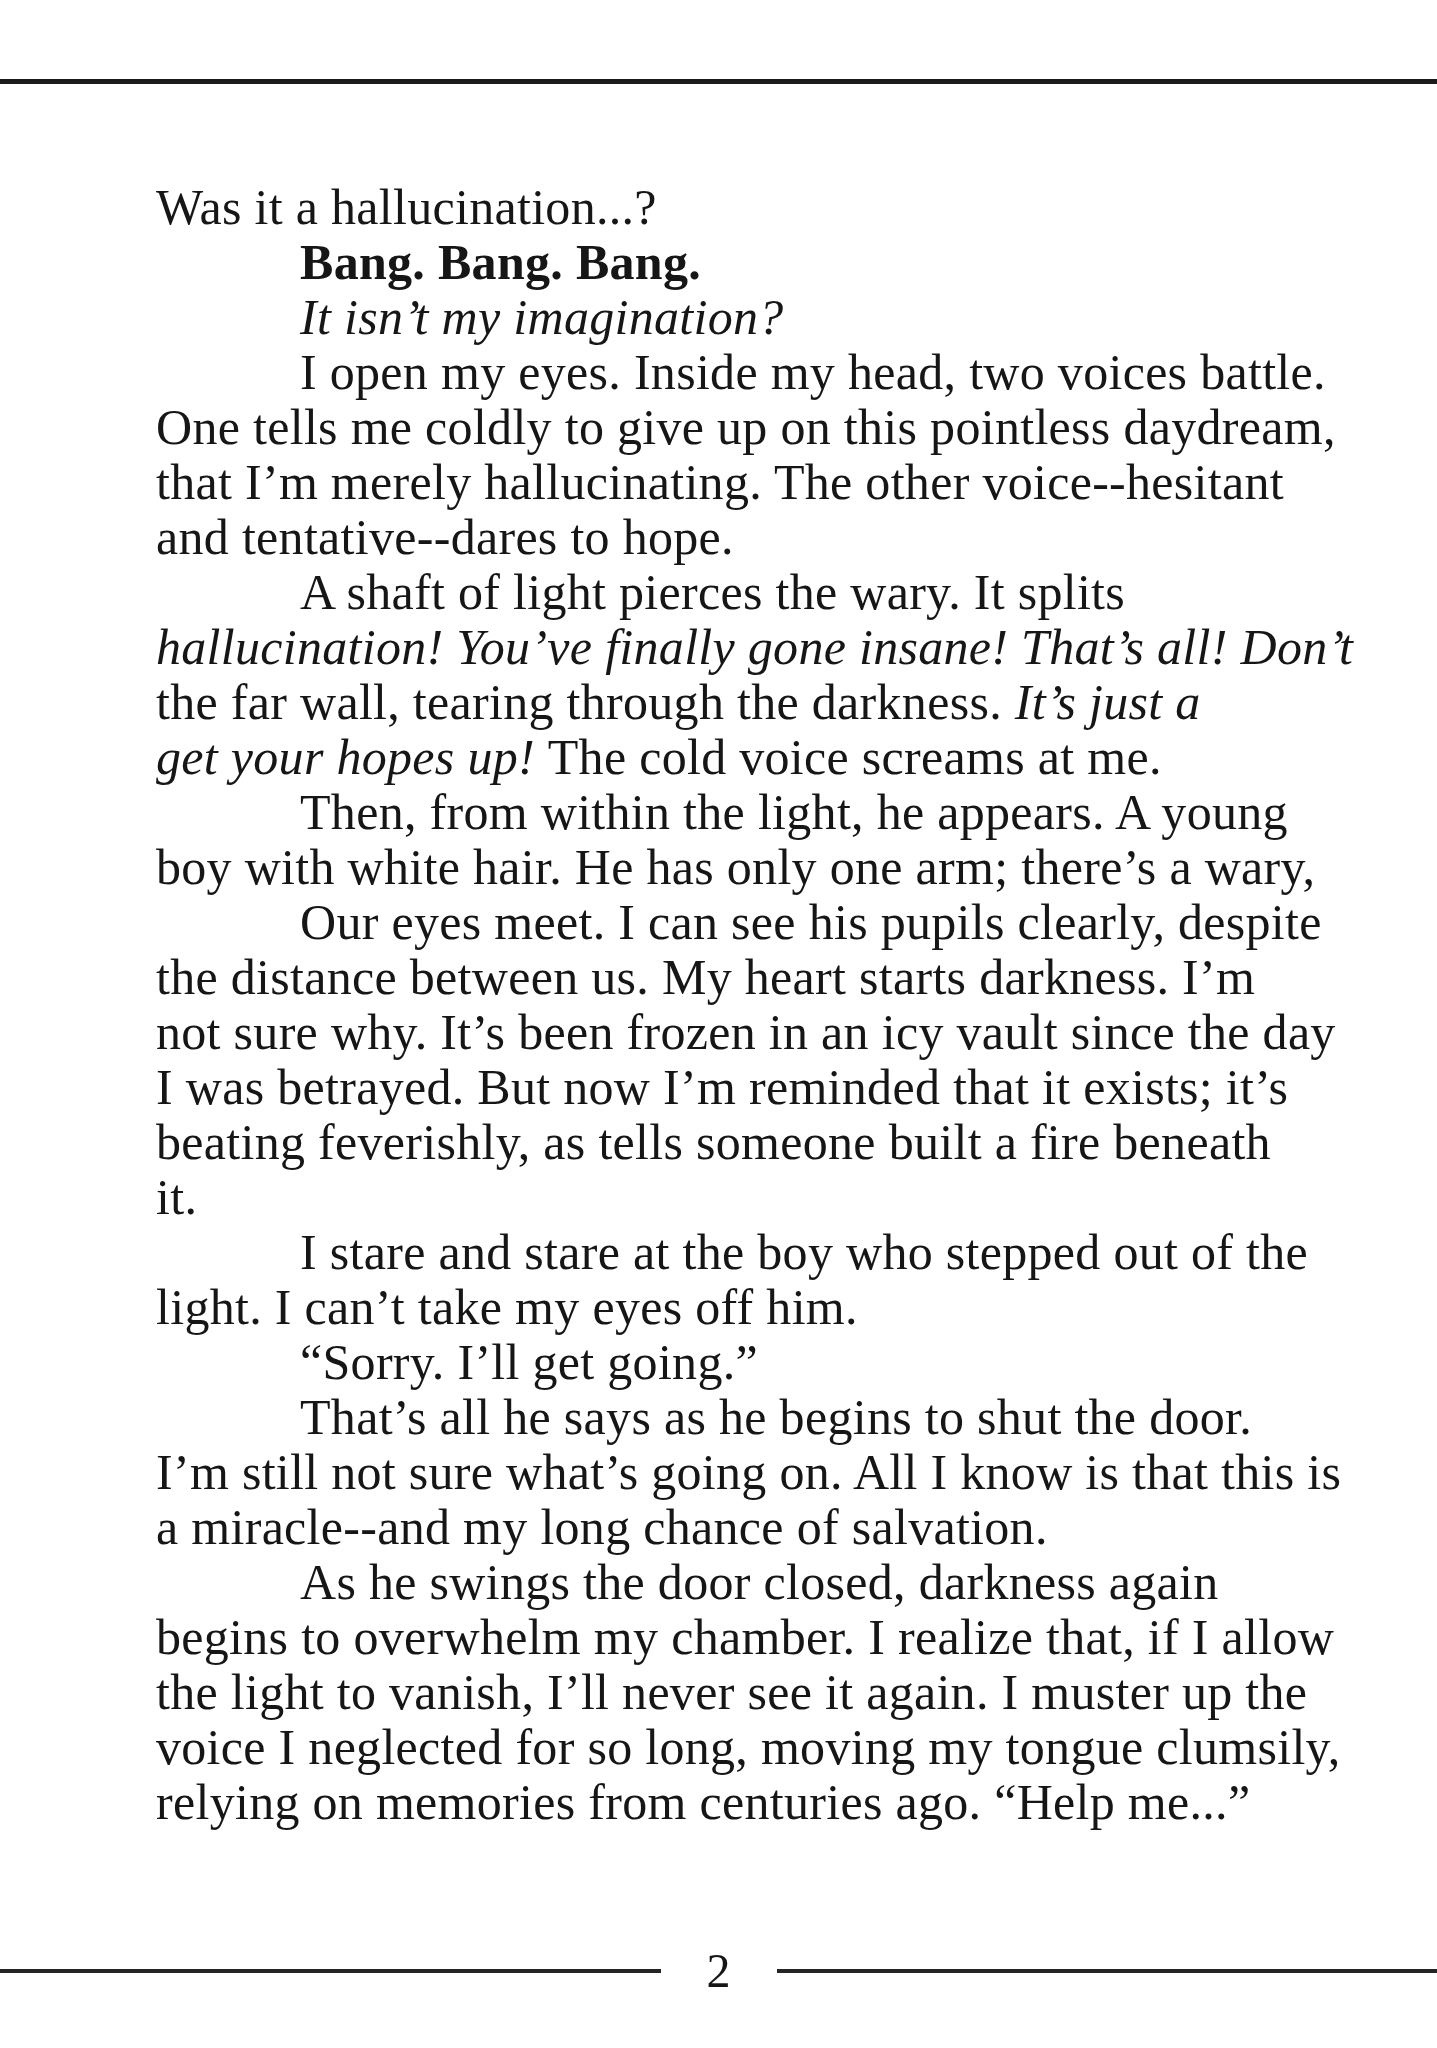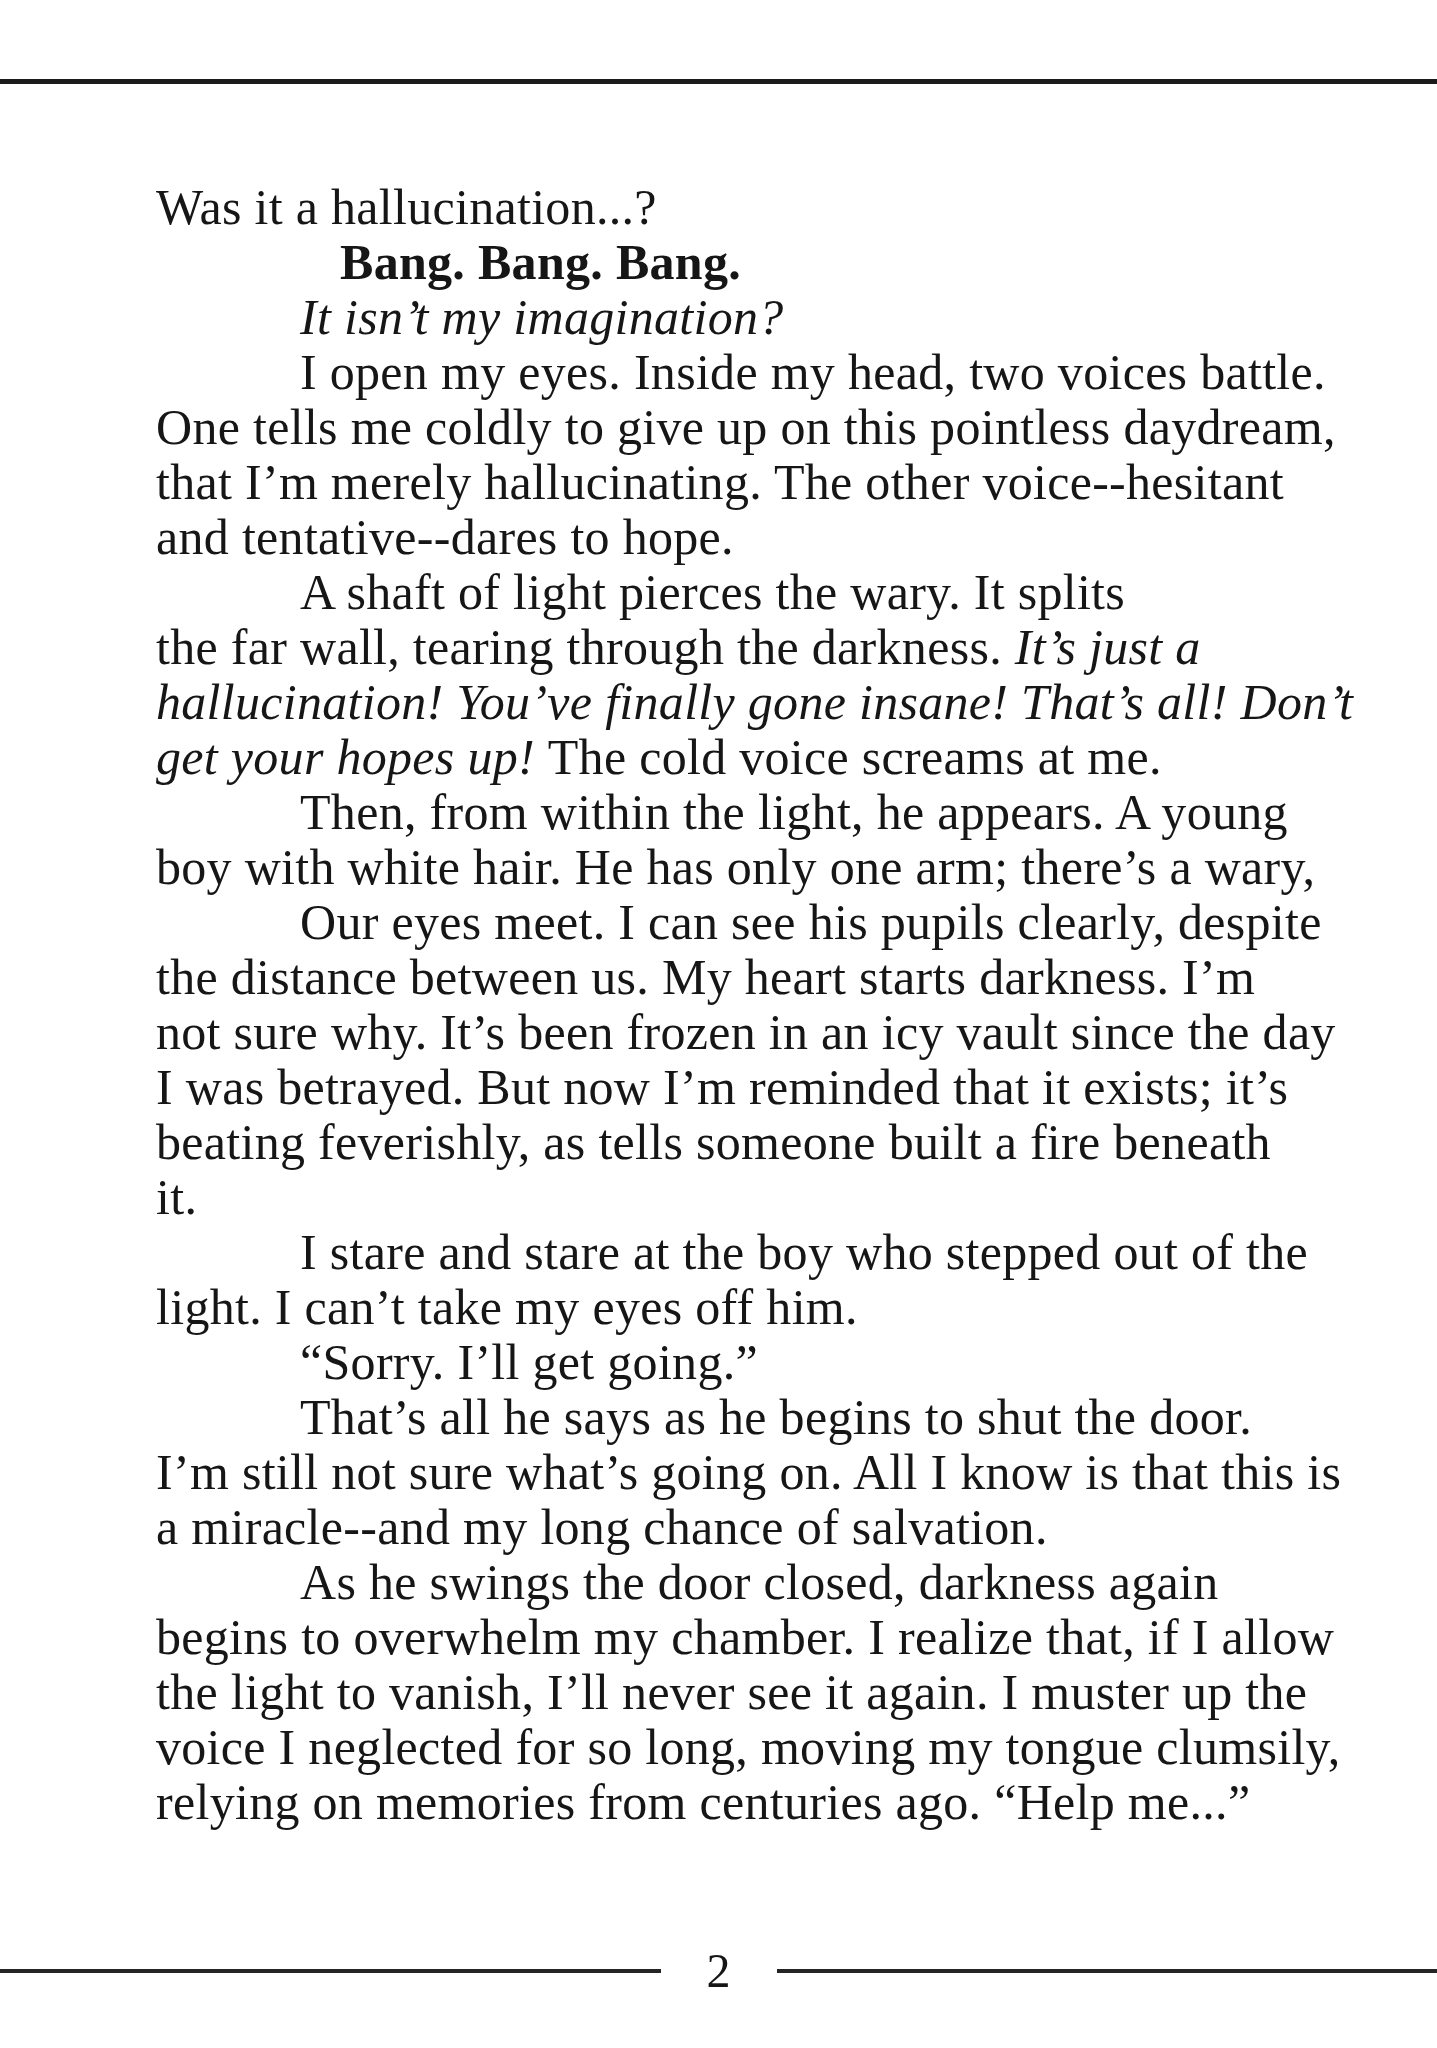--- a/index.html
+++ b/index.html
@@ -32,21 +32,21 @@
     line-height: 55px;
     letter-spacing: 0.3px;
   }
   .line {
     white-space: pre;
     height: 55px;
   }
   .line.indent {
     padding-left: 144px;
   }
-  .seg.bold { font-weight: bold; margin-left: 40px; }
+  .seg.bold { font-weight: bold; }
   .seg.italic { font-style: italic; margin-top: 12px; }
   .footer {
     position: absolute;
     left: 0;
     top: 1942px;
     width: 1437px;
     height: 58px;
     display: flex;
     align-items: center;
   }
@@ -70,22 +70,22 @@
 
   <div class="text-body">
       <div class="line"><span class="seg regular">Was it a hallucination...?</span></div>
       <div class="line indent"><span class="seg bold">Bang. Bang. Bang.</span></div>
       <div class="line indent"><span class="seg italic">It isn’t my imagination?</span></div>
       <div class="line indent"><span class="seg regular">I open my eyes. Inside my head, two voices battle.</span></div>
       <div class="line"><span class="seg regular">One tells me coldly to give up on this pointless daydream,</span></div>
       <div class="line"><span class="seg regular">that I’m merely hallucinating. The other voice--hesitant</span></div>
       <div class="line"><span class="seg regular">and tentative--dares to hope.</span></div>
       <div class="line indent"><span class="seg regular">A shaft of light pierces the wary. It splits</span></div>
+      <div class="line"><span class="seg italic">hallucination! You’ve finally gone insane! That’s all! Don’t</span></div>
       <div class="line"><span class="seg regular">the far wall, tearing through the darkness. </span><span class="seg italic">It’s just a</span></div>
-      <div class="line"><span class="seg italic">hallucination! You’ve finally gone insane! That’s all! Don’t</span></div>
       <div class="line"><span class="seg italic">get your hopes up! </span><span class="seg regular">The cold voice screams at me.</span></div>
       <div class="line indent"><span class="seg regular">Then, from within the light, he appears. A young</span></div>
       <div class="line"><span class="seg regular">boy with white hair. He has only one arm; there’s a wary,</span></div>
       <div class="line indent"><span class="seg regular">Our eyes meet. I can see his pupils clearly, despite</span></div>
       <div class="line"><span class="seg regular">the distance between us. My heart starts darkness. I’m</span></div>
       <div class="line"><span class="seg regular">not sure why. It’s been frozen in an icy vault since the day</span></div>
       <div class="line"><span class="seg regular">I was betrayed. But now I’m reminded that it exists; it’s</span></div>
       <div class="line"><span class="seg regular">beating feverishly, as tells someone built a fire beneath</span></div>
       <div class="line"><span class="seg regular">it.</span></div>
       <div class="line indent"><span class="seg regular">I stare and stare at the boy who stepped out of the</span></div>

